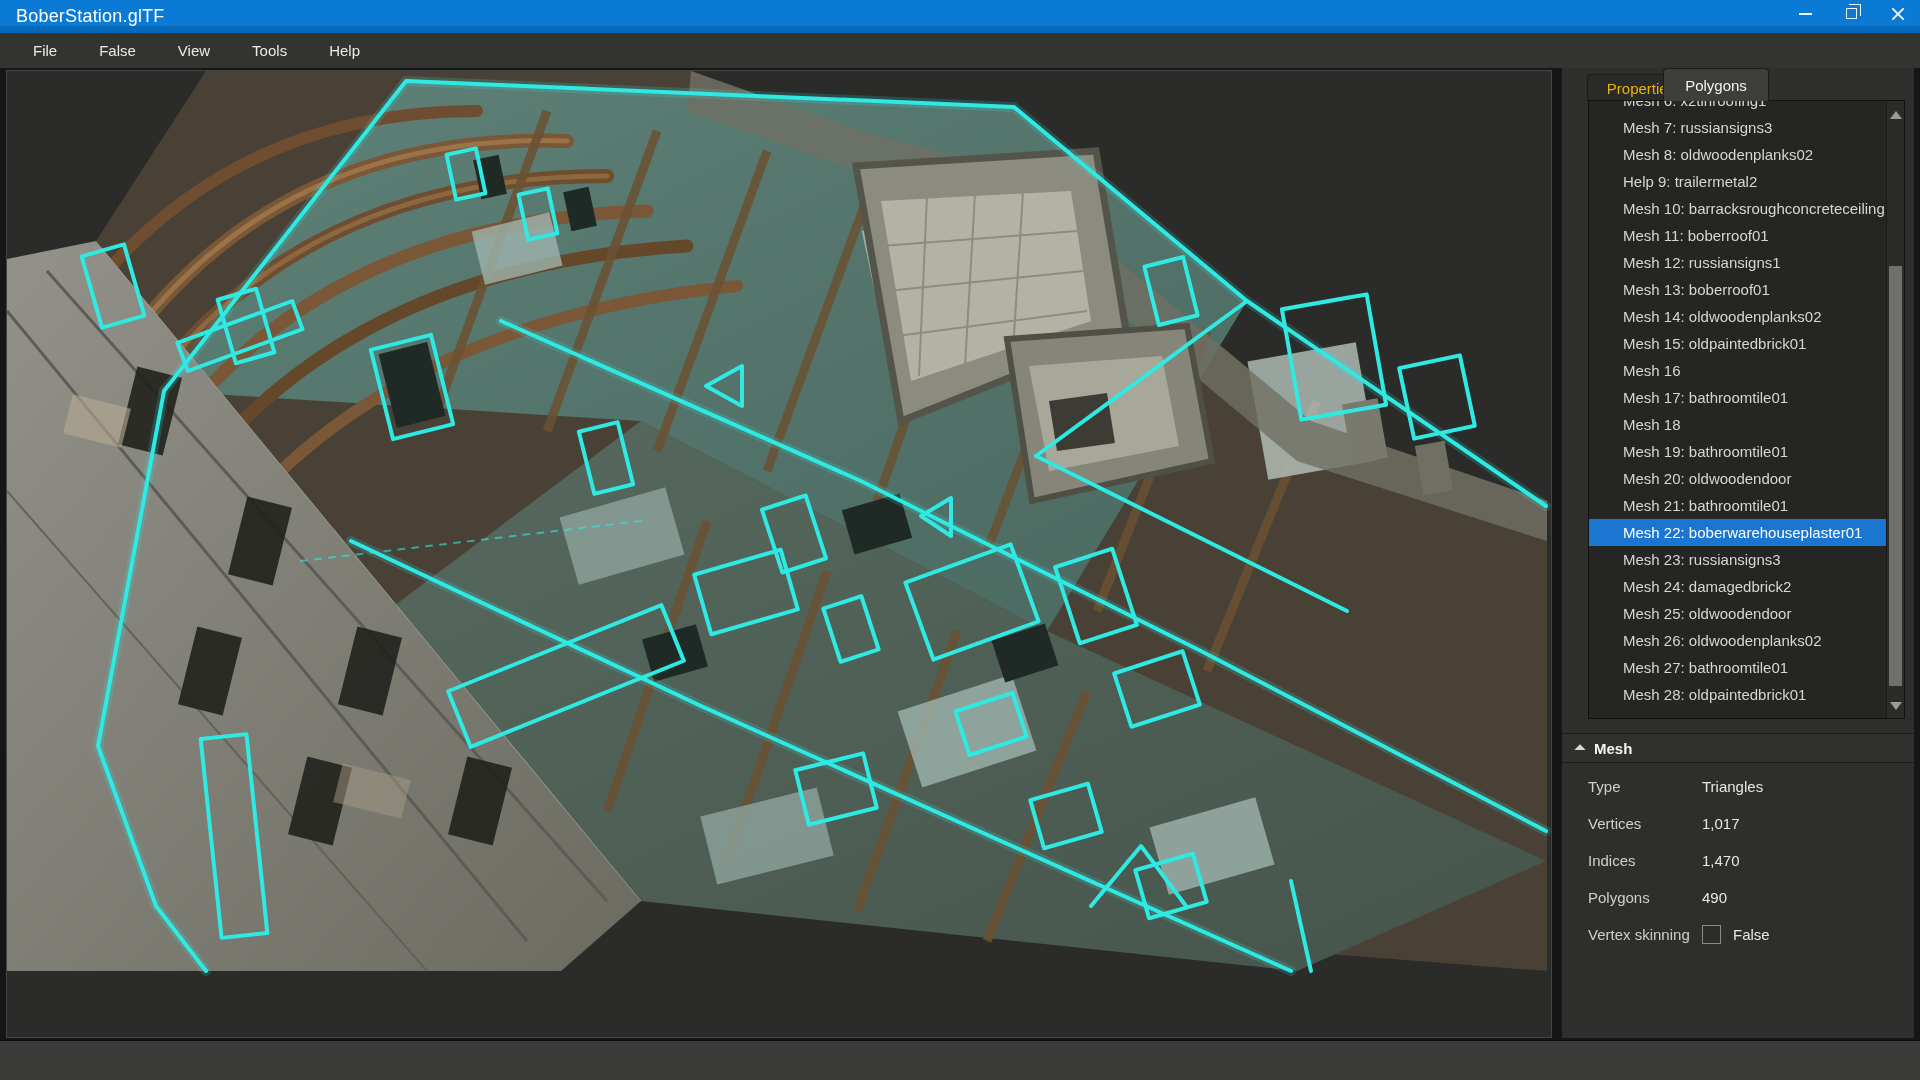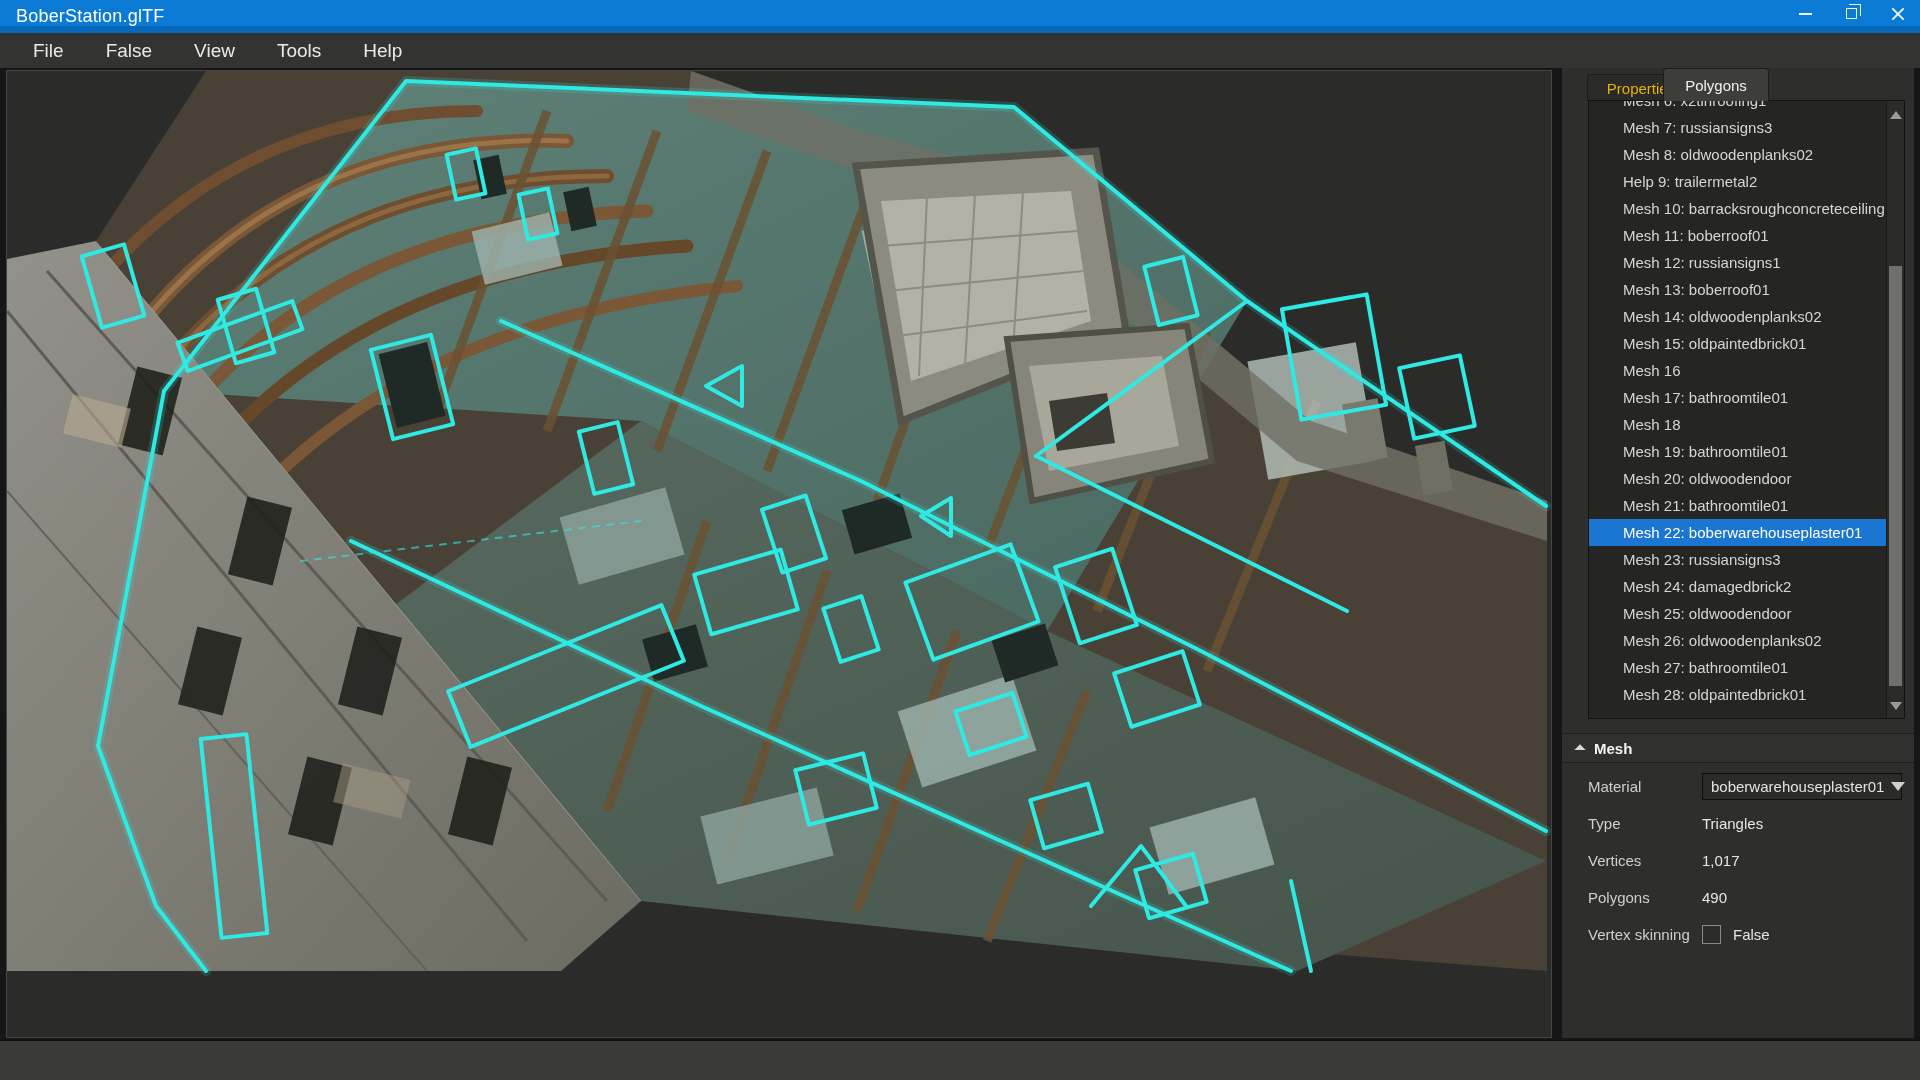--- a/index.html
+++ b/index.html
@@ -20,21 +20,21 @@
   .win-btn{width:46px;height:27px;display:flex;align-items:center;justify-content:center;cursor:default;}
   .glyph-min{width:13px;height:0;border-top:2px solid #eaf4fd;}
   .glyph-restore{width:11px;height:11px;border:1.5px solid #eaf4fd;position:relative;background:var(--titlebar-blue);}
   .glyph-restore::before{content:"";position:absolute;left:2px;top:-5px;width:11px;height:11px;border:1.5px solid #eaf4fd;border-bottom:none;border-left:none;}
   .glyph-close{position:relative;width:13px;height:13px;}
   .glyph-close::before,.glyph-close::after{content:"";position:absolute;left:6px;top:-1px;width:2px;height:16px;background:#eaf4fd;}
   .glyph-close::before{transform:rotate(45deg);} .glyph-close::after{transform:rotate(-45deg);}
   
   .menubar{position:absolute;left:0;top:33px;width:1920px;height:35px;background:var(--menubar-bg);
     display:flex;align-items:center;padding-left:12px;}
-  .menubar .menu-item{color:#eceae8;font-size:19px;padding:9px 21px;height:35px;display:flex;align-items:center;cursor:default;}
+  .menubar .menu-item{color:#eceae8;font-size:15px;padding:9px 21px;height:35px;display:flex;align-items:center;cursor:default;}
   
   .viewport{position:absolute;left:6px;top:70px;width:1546px;height:968px;background:var(--viewport-bg);
     border:1px solid #454543;}
   .viewport svg{display:block;}
   
   .bottombar{position:absolute;left:0;top:1040px;width:1920px;height:40px;background:var(--bottombar-bg);border-top:1px solid #0d0d0d;}
   
   .panel{position:absolute;left:1562px;top:68px;width:352px;height:970px;background:var(--panel-bg);}
   .tabs{position:absolute;left:0;top:0;width:100%;height:33px;}
   .tab{position:absolute;font-size:15px;display:flex;align-items:center;justify-content:center;
@@ -304,33 +304,30 @@
     </div>
   </div>
 
   <div class="section-header">
     <span class="collapse-tri"></span>
     <span class="hdr-label">Mesh</span>
   </div>
 
   <div class="fields">
     <div class="field-row">
-      <span class="field-label">Material</span>
-      <div class="dropdown">
-        <span class="dd-text">boberwarehouseplaster01</span>
-        <span class="dd-arrow"></span>
-      </div>
-    </div>
-    <div class="field-row">
       <span class="field-label">Type</span>
       <span class="field-value">Triangles</span>
     </div>
     <div class="field-row">
       <span class="field-label">Vertices</span>
       <span class="field-value">1,017</span>
+    </div>
+    <div class="field-row">
+      <span class="field-label">Indices</span>
+      <span class="field-value">1,470</span>
     </div>
     <div class="field-row">
       <span class="field-label">Polygons</span>
       <span class="field-value">490</span>
     </div>
     <div class="field-row">
       <span class="field-label">Vertex skinning</span>
       <span class="checkbox"></span>
       <span class="field-value">False</span>
     </div>

